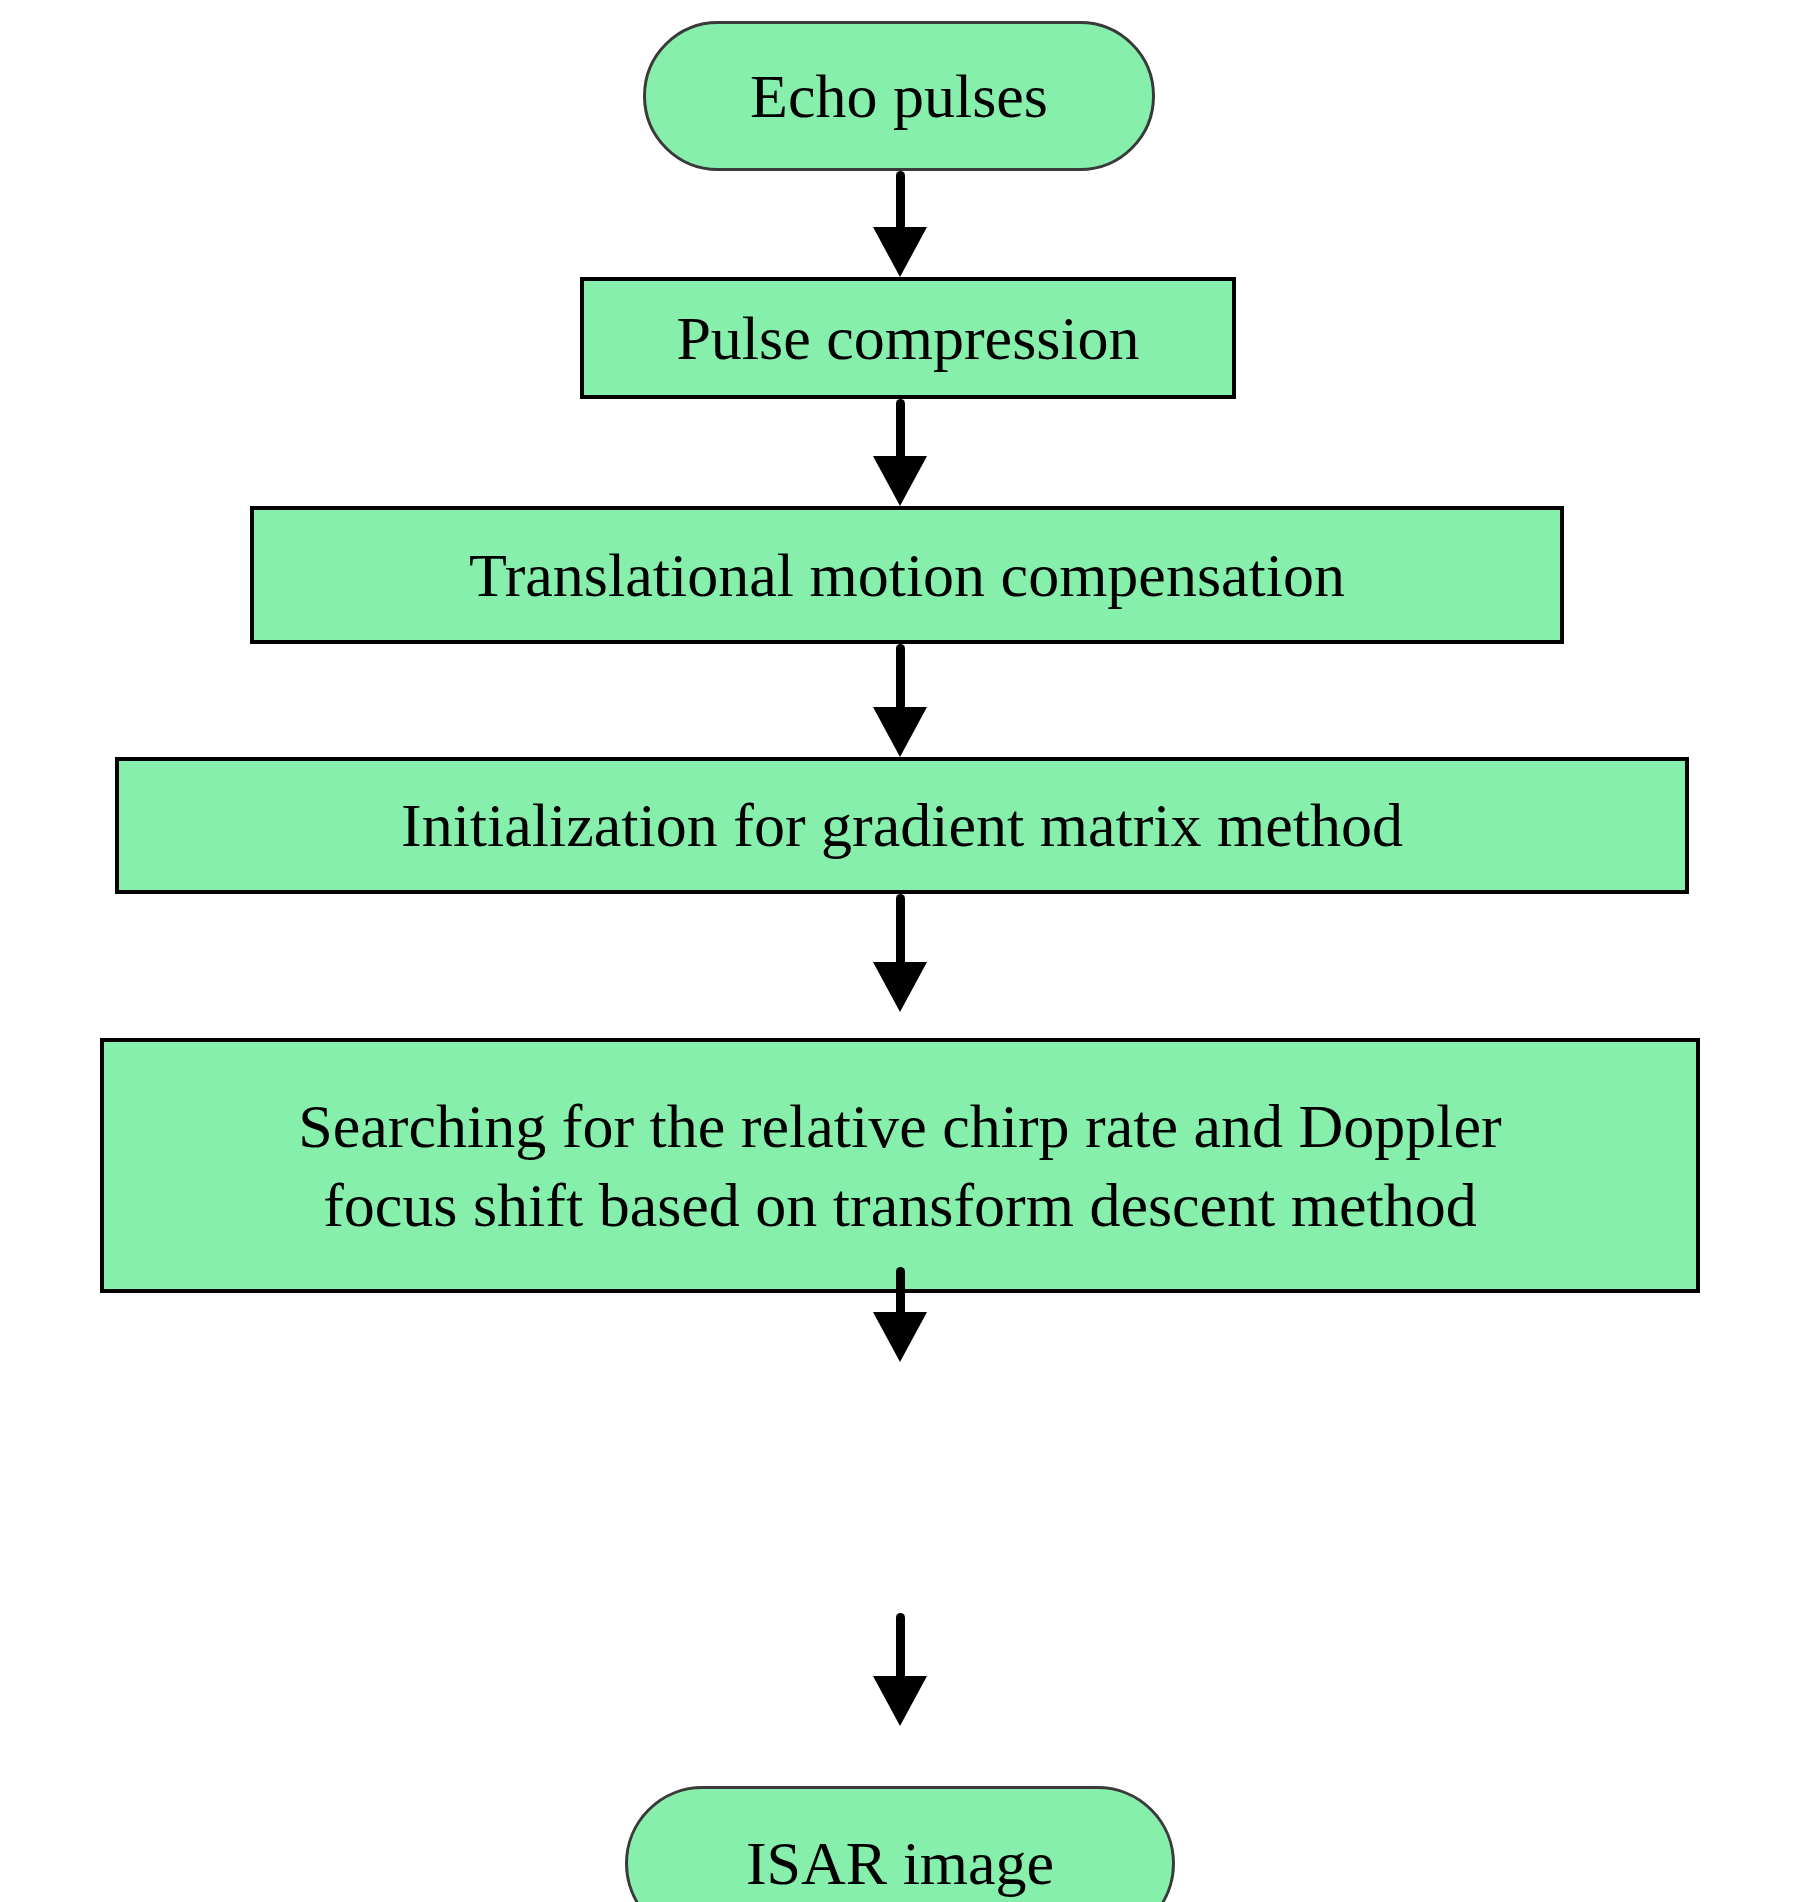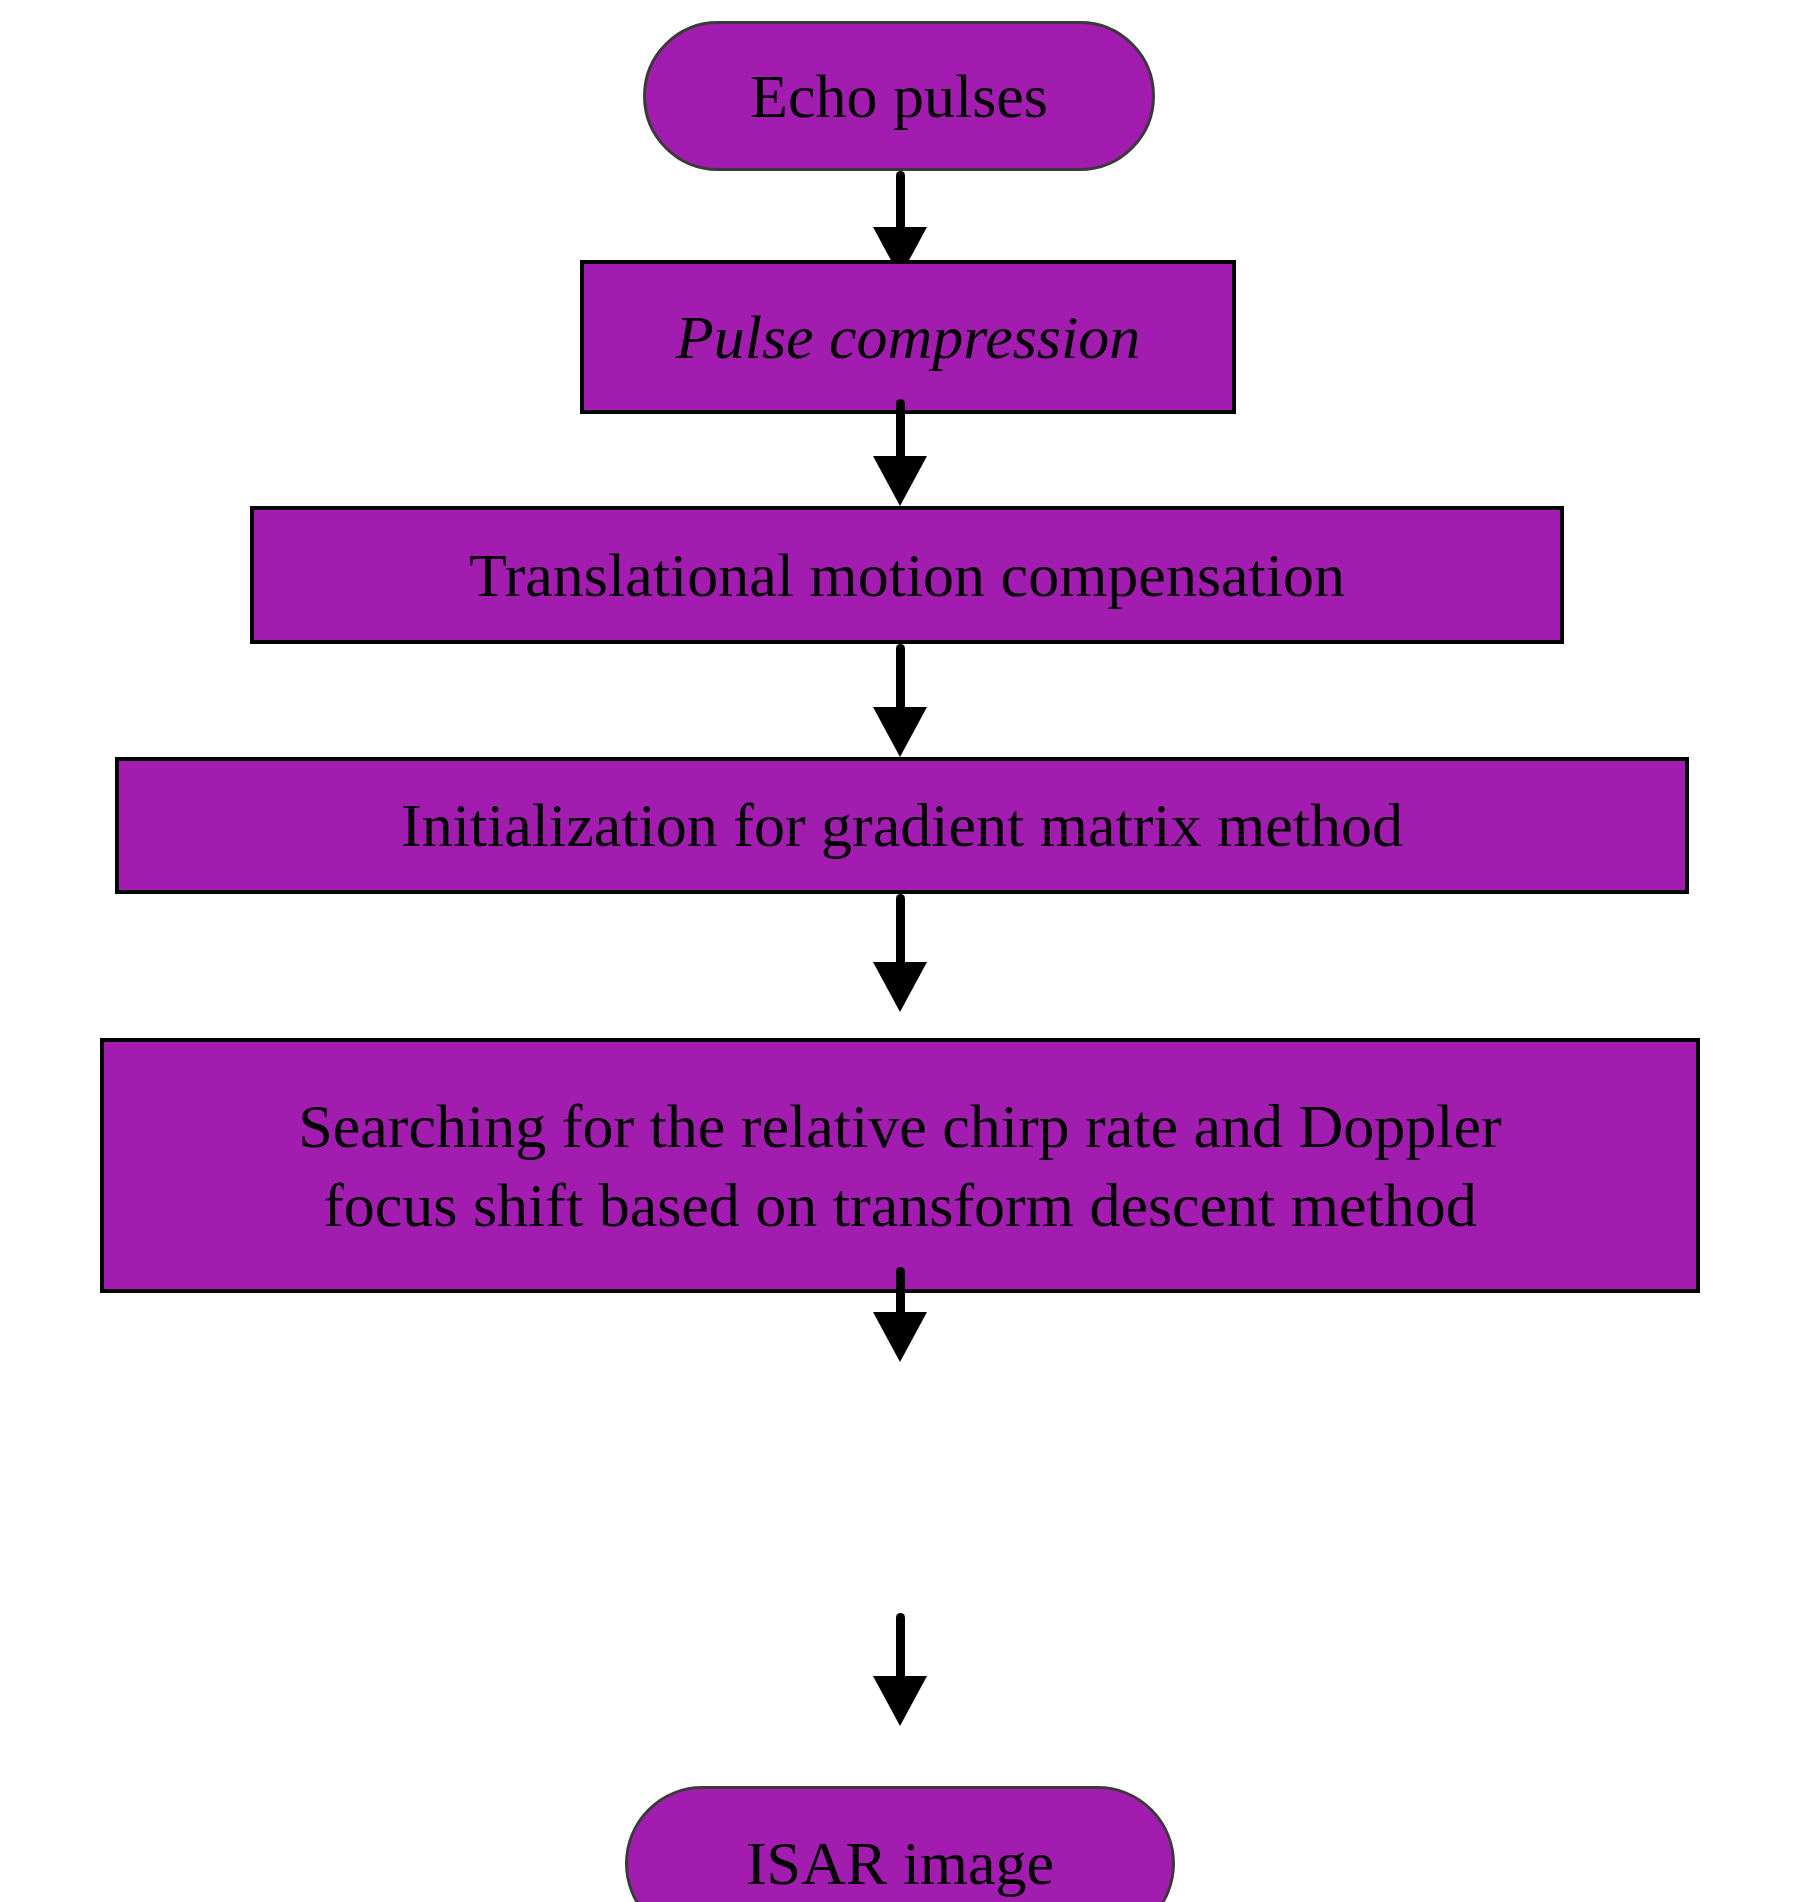--- a/index.html
+++ b/index.html
@@ -15,29 +15,29 @@
   .node {
     position: absolute;
     box-sizing: border-box;
     display: flex;
     flex-direction: column;
     align-items: center;
     justify-content: center;
     text-align: center;
     font-size: 62px;
     line-height: 79px;
-    background: #a21caf;
+    background: #86efac;
     white-space: nowrap;
   }
   .process { border: 4px solid #000000; }
   .terminator { border: 3px solid #3a3a3a; border-radius: 80px; }
   .node .line { display: block; }
 
   .n1 { left: 643px;  top: 21px;   width: 512px;  height: 150px; border-radius: 76px; }
-  .n2 { left: 580px;  top: 260px;  width: 656px;  height: 154px; font-style: italic; }
+  .n2 { left: 580px;  top: 277px;  width: 656px;  height: 122px; }
   .n3 { left: 250px;  top: 506px;  width: 1314px; height: 138px; }
   .n4 { left: 115px;  top: 757px;  width: 1574px; height: 137px; }
   .n5 { left: 100px;  top: 1012px; width: 1600px; height: 255px; margin-top: 26px; }
   .n6 { left: 28px;   top: 1362px; width: 1744px; height: 251px; }
   .n7 { left: 625px;  top: 1786px; width: 550px;  height: 155px; border-radius: 78px; }
 
   .arrow {
     position: absolute;
     left: 873px;
     width: 54px;

